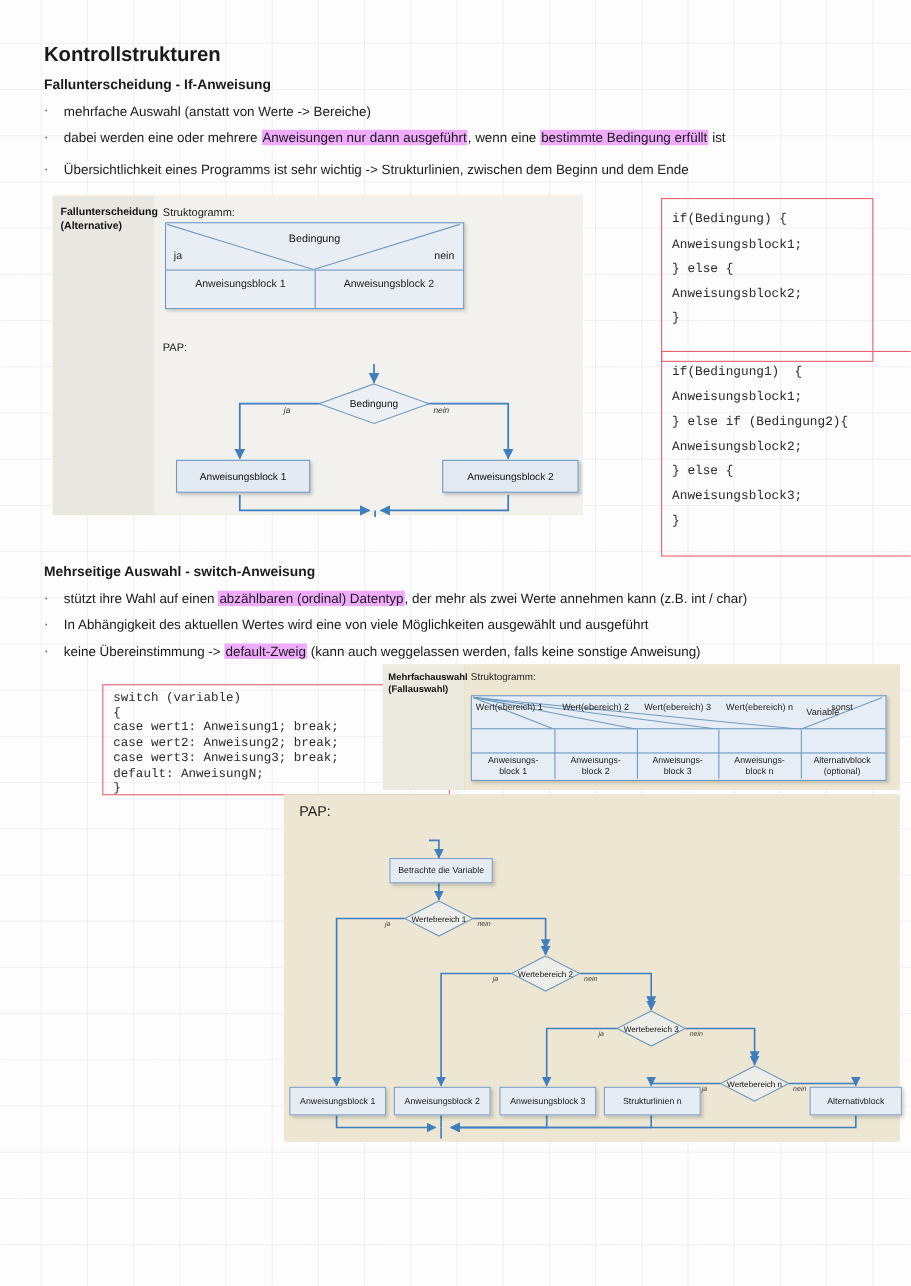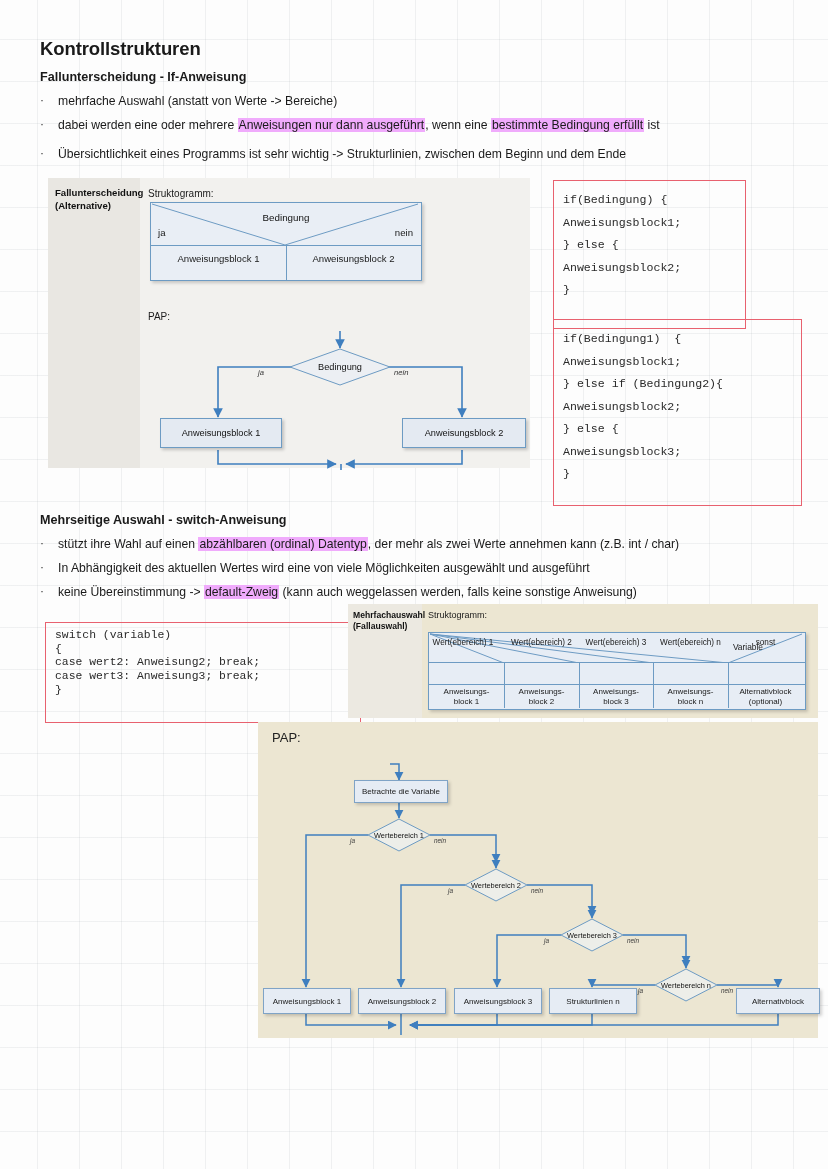--- a/index.html
+++ b/index.html
@@ -97,20 +97,21 @@
     position:absolute;inset:0;display:flex;align-items:center;justify-content:center;
     font-size:9.2px;color:#111;
   }
   .elab{position:absolute;font-size:7.6px;font-style:italic;color:#333;}
 
   
   .codebox{
     position:absolute;border:1.4px solid #e8616f;background:transparent;
     font-family:"Liberation Mono", monospace;
     color:#2a2a2a;
+    margin-left:48px;
   }
   .codebox .ln{white-space:pre;}
 
   .cb1{left:553px;top:180px;width:182px;height:139px;padding:8px 0 0 9px;font-size:11.6px;line-height:22.5px;}
   .cb2{left:553px;top:319px;width:238px;height:177px;padding:8px 0 0 9px;font-size:11.6px;line-height:22.5px;}
   .cb3{left:45px;top:622px;width:305px;height:93px;padding:6px 0 0 9px;font-size:11.4px;line-height:13.7px;}
 
   
   .p2{
     left:348px;top:604px;width:470px;height:114px;
@@ -266,22 +267,24 @@
   </div>
 
   <div class="bullet" style="left:58px;top:585px">
     <span class="dot">·</span>
     <span>keine Übereinstimmung -&gt; </span><span class="hl">default-Zweig</span><span> (kann auch weggelassen werden, falls keine sonstige Anweisung)</span>
   </div>
 
   <div class="codebox cb3">
     <div class="ln">switch (variable)</div>
     <div class="ln">{</div>
+    <div class="ln">case wert1: Anweisung1; break;</div>
     <div class="ln">case wert2: Anweisung2; break;</div>
     <div class="ln">case wert3: Anweisung3; break;</div>
+    <div class="ln">default: AnweisungN;</div>
     <div class="ln">}</div>
   </div>
 
   <div class="panel p2">
     <div class="labelcol"></div>
     <div class="paper"></div>
     <div class="panel-label">
       <span>Mehrfachauswahl</span><br>
       <span>(Fallauswahl)</span>
     </div>

